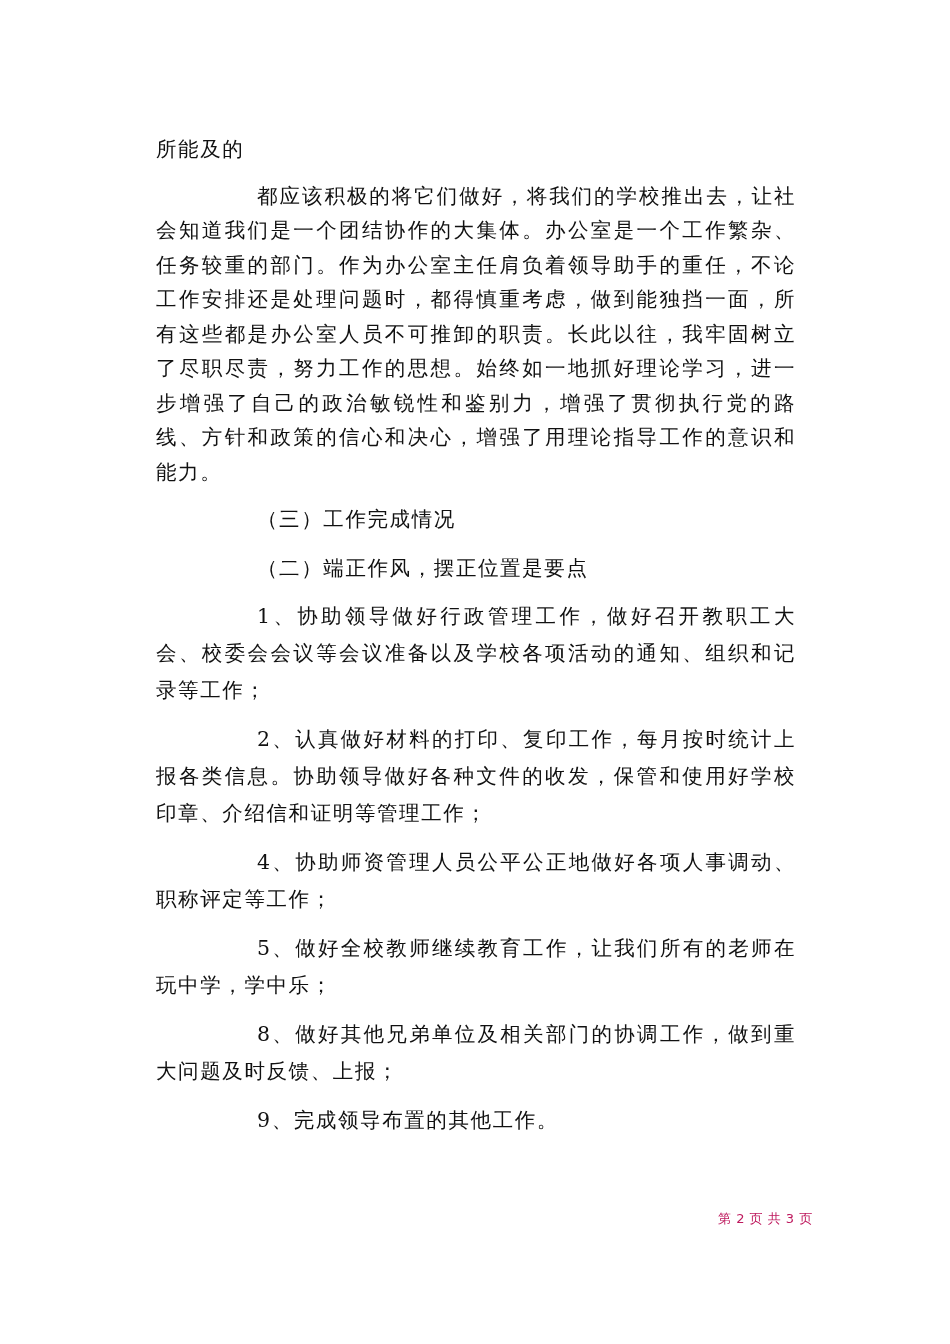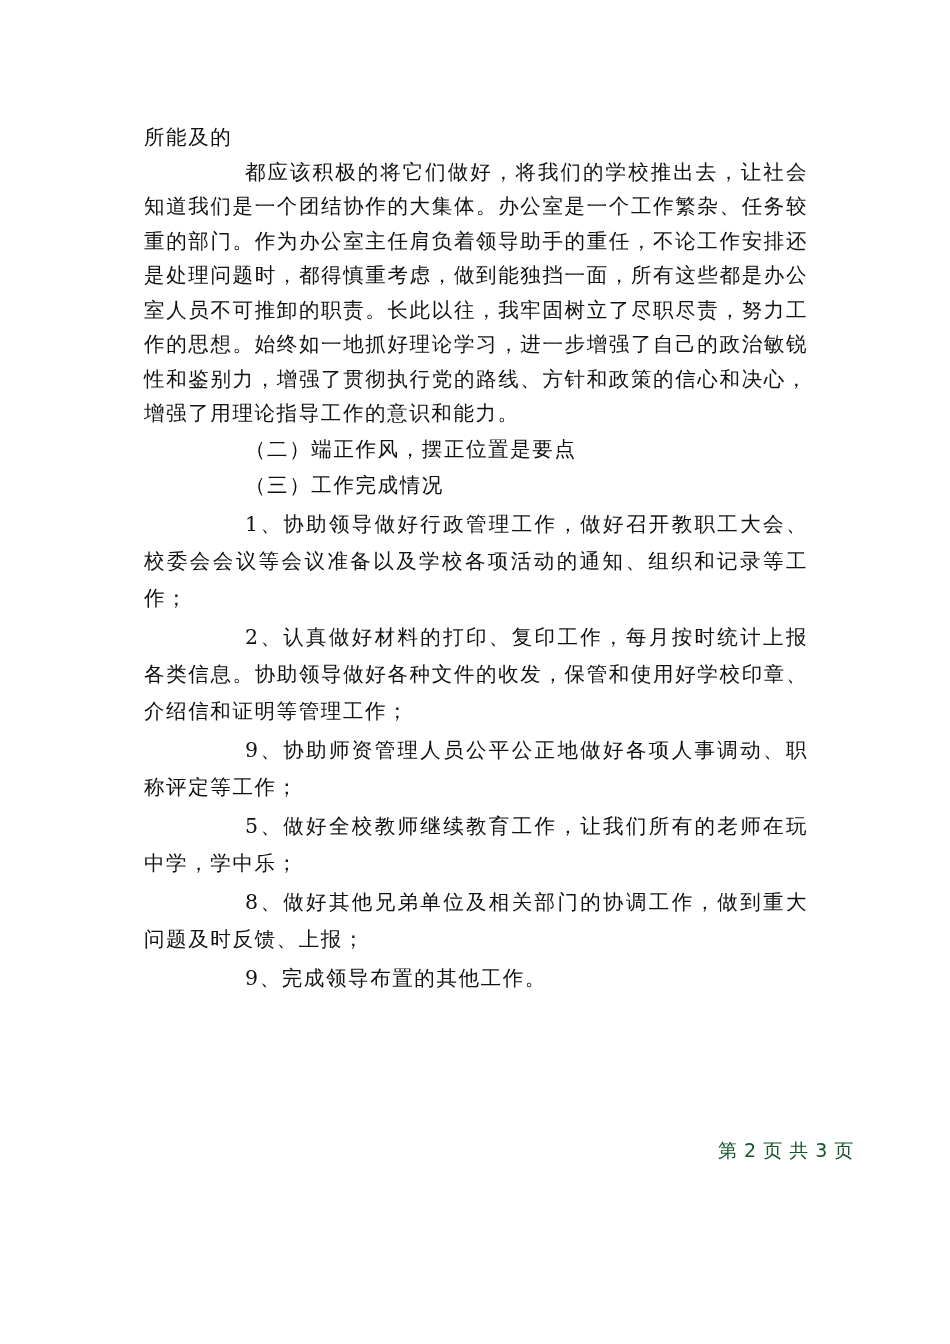--- a/index.html
+++ b/index.html
@@ -25,54 +25,54 @@
     .content {
       position: absolute;
       left: 144px;
       top: 120px;
       width: 664px;
     }
     .para {
       font-size: 20.5px;
       line-height: 34.5px;
       letter-spacing: 1.6px;
-      margin: 0;
+      margin: 12px;
       text-align: justify;
       word-break: break-all;
     }
     .para.indent {
       text-indent: 101px;
     }
     .para.list {
       margin-top: 2px;
       line-height: 37px;
     }
     .para.heading {
       line-height: 36.5px;
     }
     .footer {
       position: absolute;
       left: 718px;
-      top: 1138px;
-      font-size: 19px;
+      top: 1210px;
+      font-size: 13px;
       letter-spacing: 0.5px;
-      color: #14532d;
+      color: #be185d;
       font-family: "DejaVu Sans", "Liberation Sans", sans-serif;
     }
   </style>
 </head>
 <body>
 
 <div class="page">
   <div class="content">
     <p class="para">所能及的</p>
     <p class="para indent">都应该积极的将它们做好，将我们的学校推出去，让社会知道我们是一个团结协作的大集体。办公室是一个工作繁杂、任务较重的部门。作为办公室主任肩负着领导助手的重任，不论工作安排还是处理问题时，都得慎重考虑，做到能独挡一面，所有这些都是办公室人员不可推卸的职责。长此以往，我牢固树立了尽职尽责，努力工作的思想。始终如一地抓好理论学习，进一步增强了自己的政治敏锐性和鉴别力，增强了贯彻执行党的路线、方针和政策的信心和决心，增强了用理论指导工作的意识和能力。</p>
+    <p class="para indent heading">（三）工作完成情况</p>
     <p class="para indent heading">（二）端正作风，摆正位置是要点</p>
-    <p class="para indent heading">（三）工作完成情况</p>
     <p class="para indent list">1、协助领导做好行政管理工作，做好召开教职工大会、校委会会议等会议准备以及学校各项活动的通知、组织和记录等工作；</p>
     <p class="para indent list">2、认真做好材料的打印、复印工作，每月按时统计上报各类信息。协助领导做好各种文件的收发，保管和使用好学校印章、介绍信和证明等管理工作；</p>
-    <p class="para indent list">9、协助师资管理人员公平公正地做好各项人事调动、职称评定等工作；</p>
+    <p class="para indent list">4、协助师资管理人员公平公正地做好各项人事调动、职称评定等工作；</p>
     <p class="para indent list">5、做好全校教师继续教育工作，让我们所有的老师在玩中学，学中乐；</p>
     <p class="para indent list">8、做好其他兄弟单位及相关部门的协调工作，做到重大问题及时反馈、上报；</p>
     <p class="para indent list">9、完成领导布置的其他工作。</p>
   </div>
   <div class="footer">第 2 页 共 3 页</div>
 </div>
 
 </body></html>

